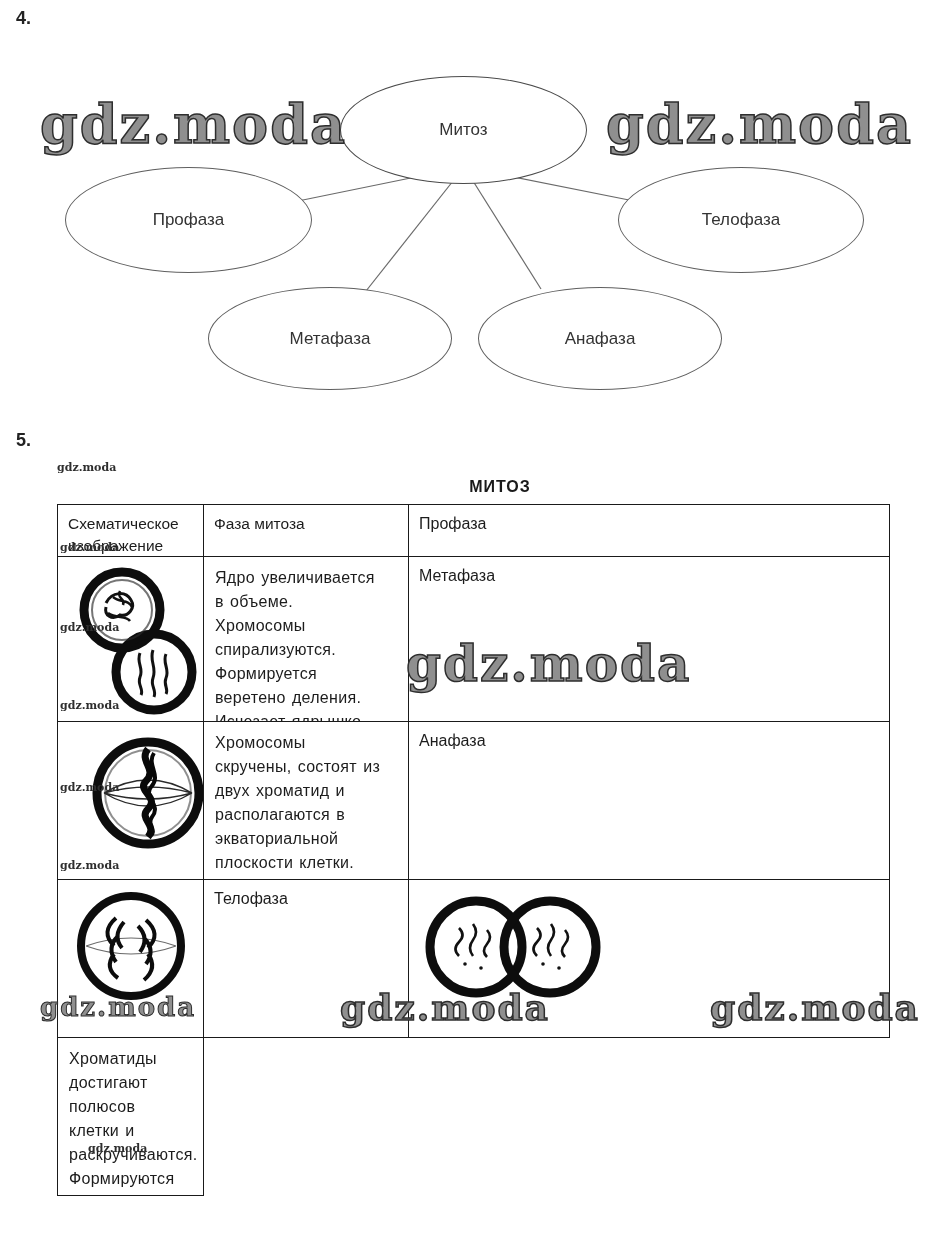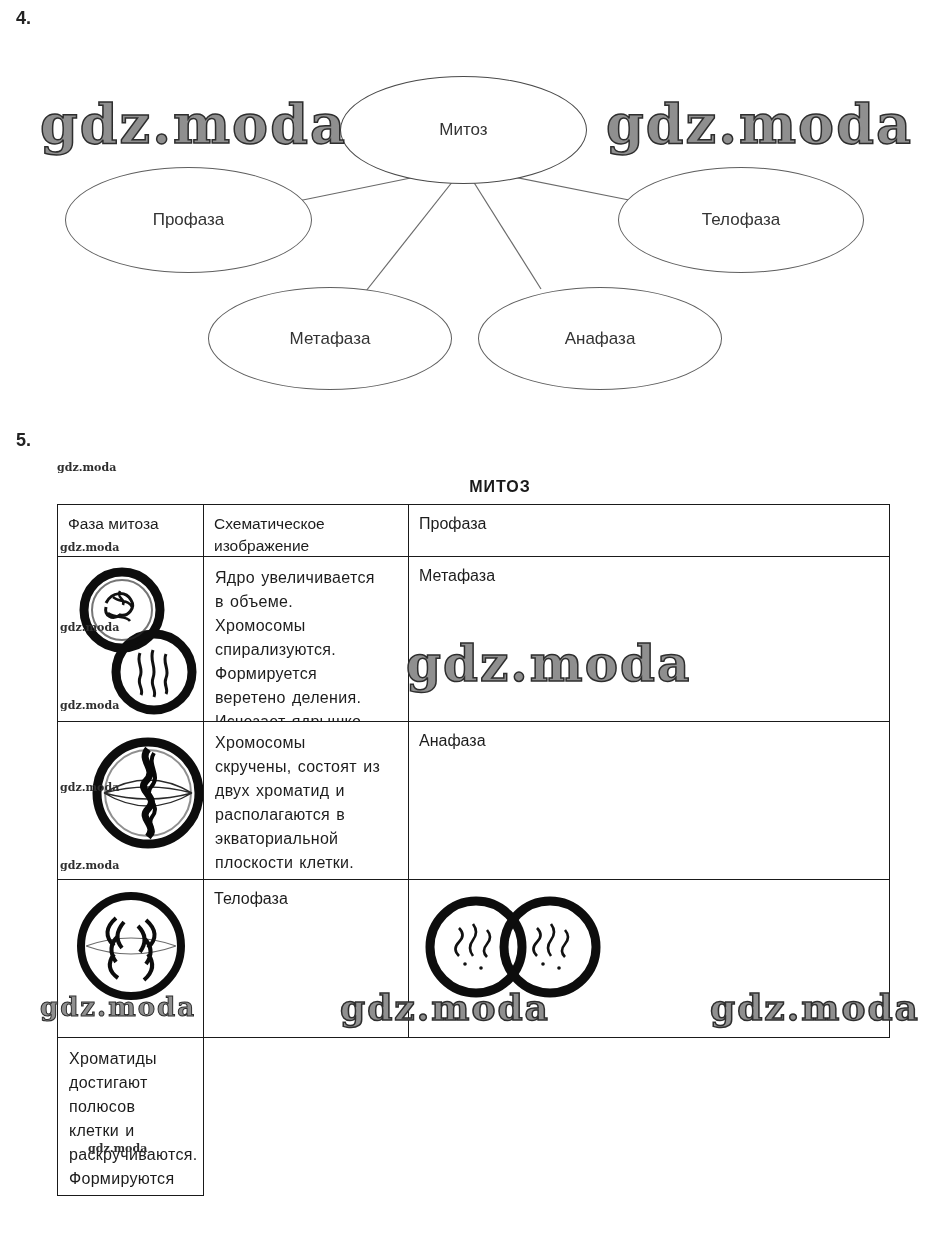--- a/index.html
+++ b/index.html
@@ -121,22 +121,22 @@
     </div>
   <div class="node" id="node-anafaza">
       <span>Анафаза</span>
     </div>
 
   <div class="sec-label" id="sec5-label">5.</div>
   <div id="table-title">МИТОЗ</div>
 
   <div class="tbl">
 
+    <div class="cell hdr">Схематическое изображение</div>
     <div class="cell hdr">Фаза митоза</div>
-    <div class="cell hdr">Схематическое изображение</div>
 
     <div class="cell phase">Профаза</div>
     <div class="cell img">
       <div class="img-wrap-prophase">
         <svg width="136" height="152" viewBox="0 0 136 152">
           <circle cx="54" cy="45" r="38" fill="#ffffff"></circle>
           <circle cx="86" cy="107" r="38" fill="#ffffff"></circle>
           <circle cx="54" cy="45" r="38" fill="none" stroke="#0d0d0d" stroke-width="9"></circle>
           <circle cx="86" cy="107" r="38" fill="none" stroke="#0d0d0d" stroke-width="9"></circle>
           <circle cx="54" cy="45" r="30" fill="none" stroke="#2b2b2b" stroke-width="2" opacity="0.65"></circle>

